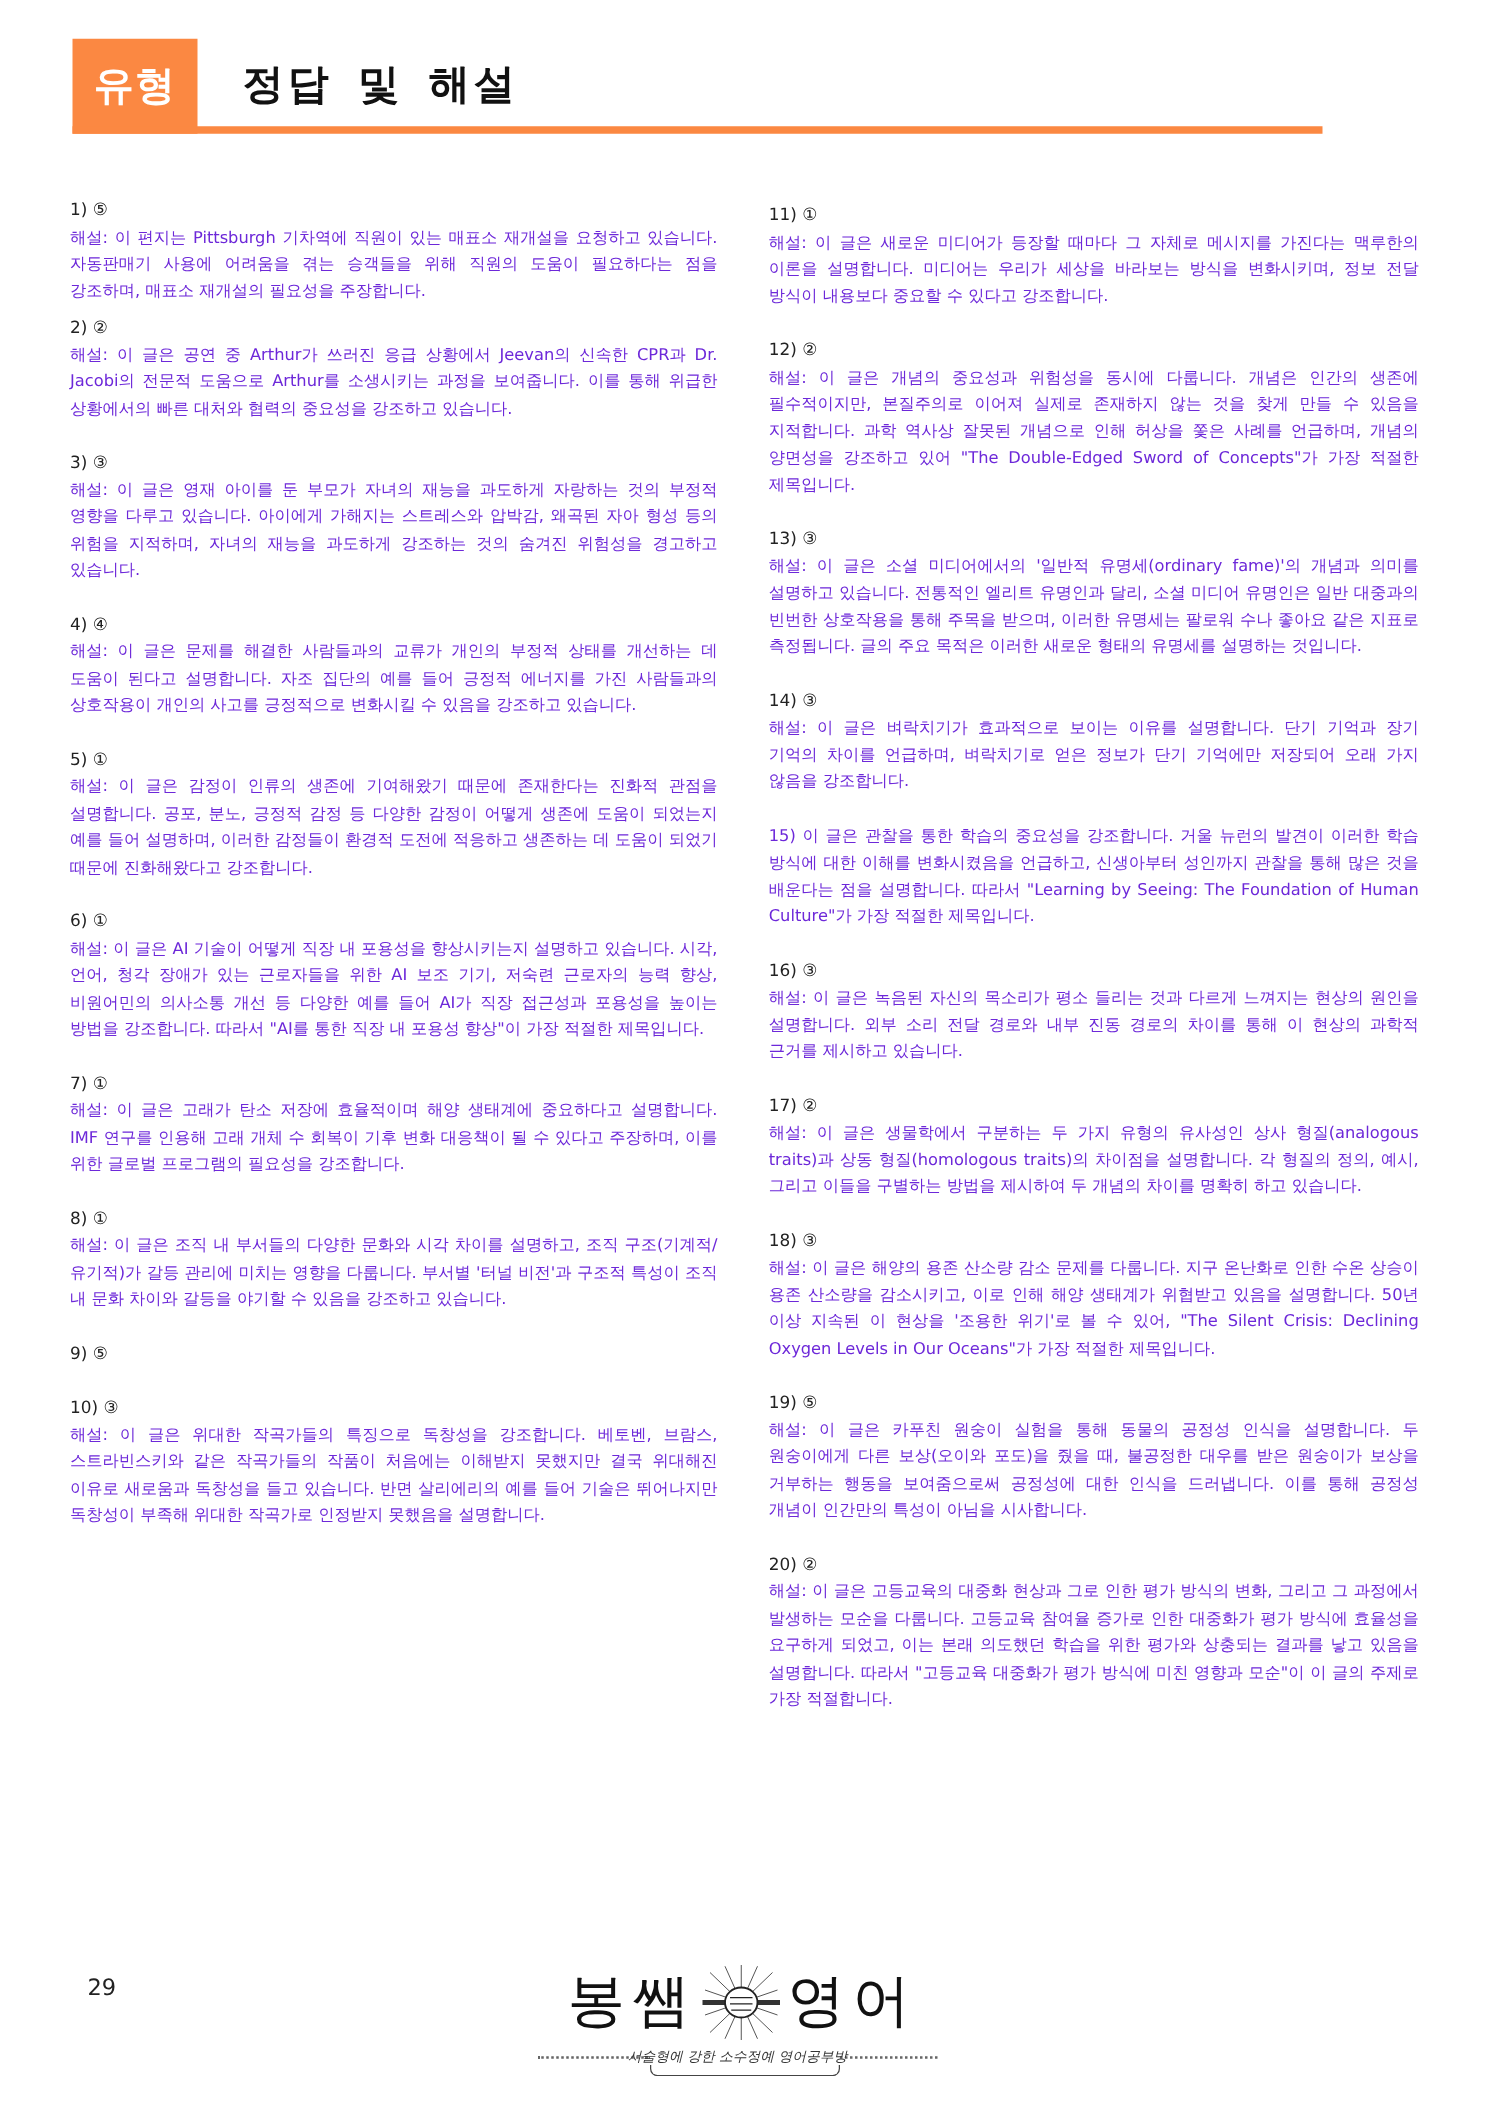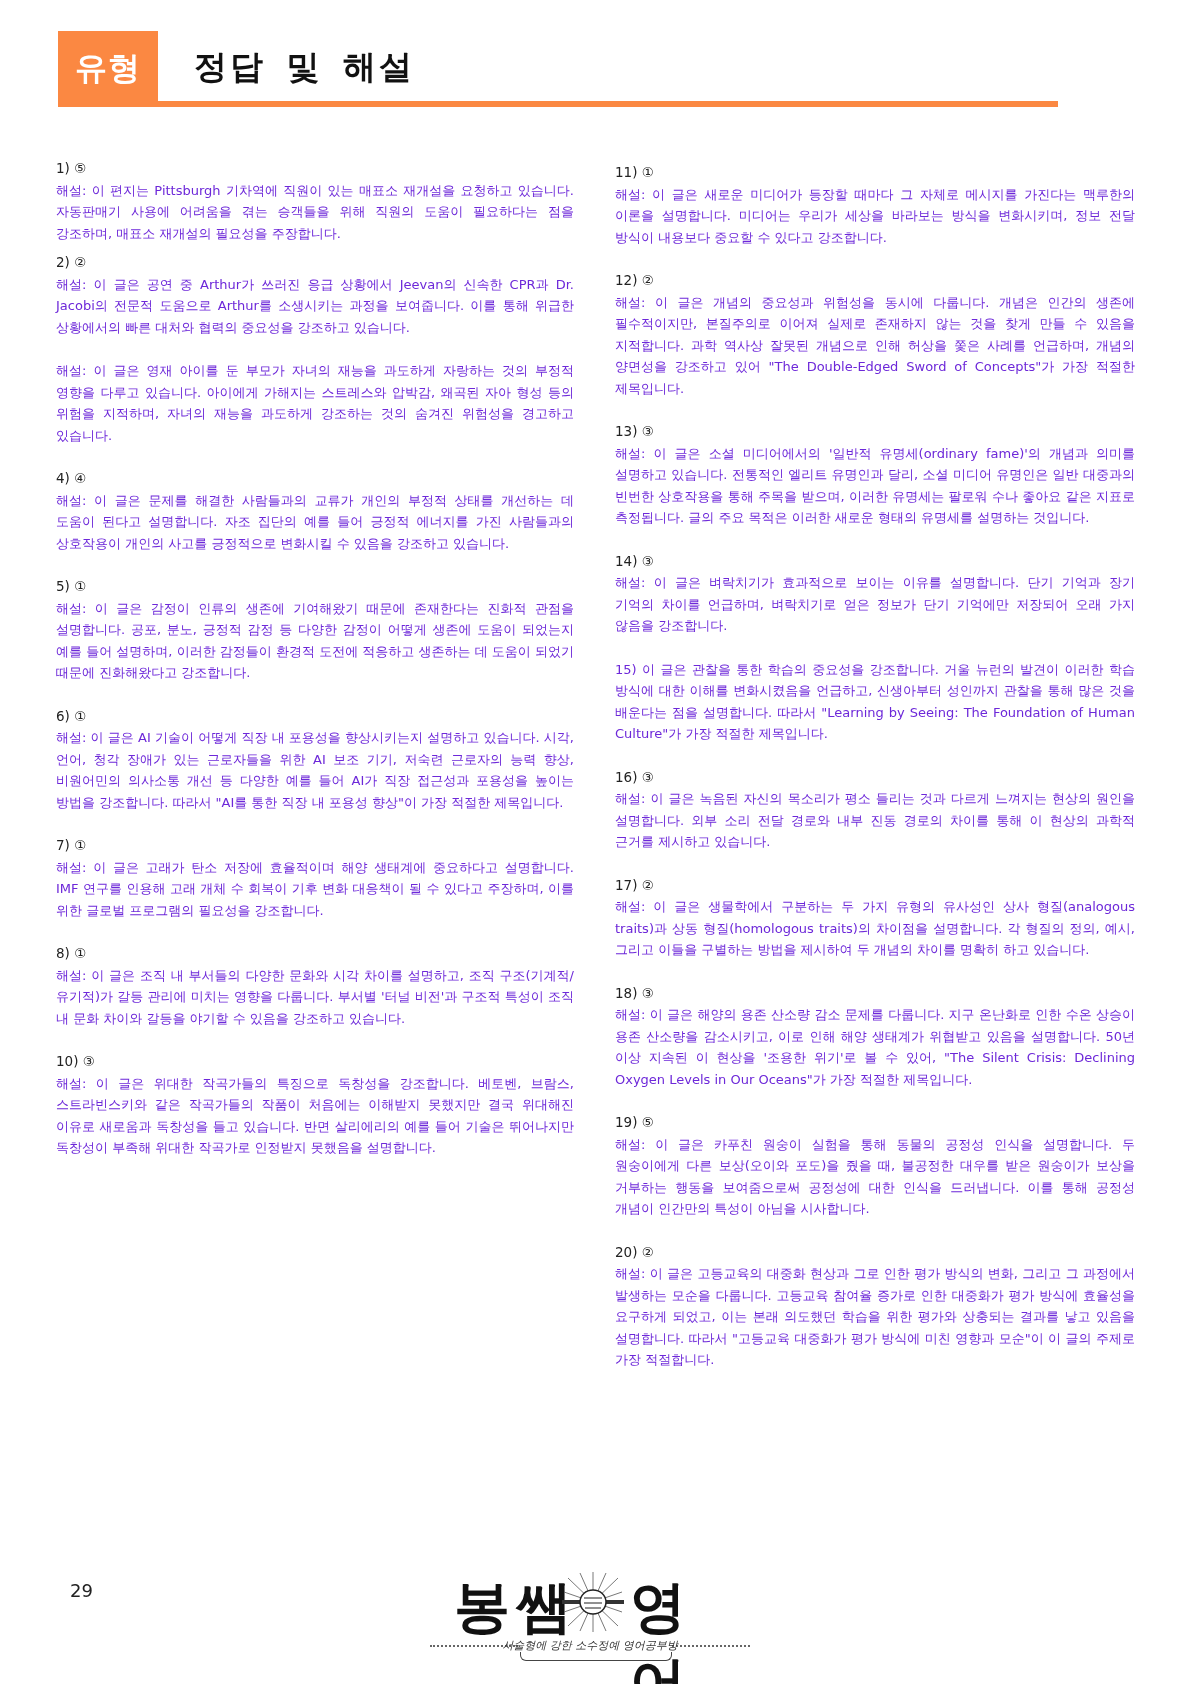--- a/index.html
+++ b/index.html
@@ -29,22 +29,22 @@
   .num {
     font-size: 13.5px; line-height: 21.5px; color: #222;
   }
   .body {
     font-size: 13px; line-height: 21.5px; color: #6d28d9;
     text-align: justify; text-align-last: left; word-break: keep-all;
   }
   .footer-page { position: absolute; left: 70px; top: 1580px; font-size: 18px; color: #222; }
   .logo { position: absolute; left: 430px; top: 1570px; width: 320px; height: 100px; }
   .logo-text {
-    position: absolute; top: 0; font-family: "DejaVu Sans", sans-serif; font-weight: bold;
-    font-size: 56px; color: #111; letter-spacing: 6px;
+    position: absolute; top: 0; font-family: "DejaVu Sans", sans-serif; font-weight: normal;
+    font-size: 46px; color: #111; letter-spacing: 6px;
   }
   .logo-left { left: 24px; }
   .logo-right { left: 200px; }
   .logo-icon { position: absolute; left: 128px; top: 0; width: 70px; height: 64px; }
   .logo-sub {
     position: absolute; left: 0; top: 68px; width: 320px; text-align: center;
     font-family: "DejaVu Serif", serif; font-style: italic; font-size: 11px; color: #333;
   }
   .dots { position: absolute; top: 75px; height: 1px; border-top: 2px dotted #666; }
   .brace {
@@ -64,20 +64,21 @@
 <div class="col left">
   <div class="item" style="margin-bottom:8px">
     <div class="num">1) ⑤</div>
     <div class="body">해설: 이 편지는 Pittsburgh 기차역에 직원이 있는 매표소 재개설을 요청하고 있습니다. 자동판매기 사용에 어려움을 겪는 승객들을 위해 직원의 도움이 필요하다는 점을 강조하며, 매표소 재개설의 필요성을 주장합니다.</div>
   </div>
   <div class="item" style="margin-bottom:22px">
     <div class="num">2) ②</div>
     <div class="body">해설: 이 글은 공연 중 Arthur가 쓰러진 응급 상황에서 Jeevan의 신속한 CPR과 Dr. Jacobi의 전문적 도움으로 Arthur를 소생시키는 과정을 보여줍니다. 이를 통해 위급한 상황에서의 빠른 대처와 협력의 중요성을 강조하고 있습니다.</div>
   </div>
   <div class="item" style="margin-bottom:22px">
+    <div class="num">3) ③</div>
     <div class="body">해설: 이 글은 영재 아이를 둔 부모가 자녀의 재능을 과도하게 자랑하는 것의 부정적 영향을 다루고 있습니다. 아이에게 가해지는 스트레스와 압박감, 왜곡된 자아 형성 등의 위험을 지적하며, 자녀의 재능을 과도하게 강조하는 것의 숨겨진 위험성을 경고하고 있습니다.</div>
   </div>
   <div class="item" style="margin-bottom:22px">
     <div class="num">4) ④</div>
     <div class="body">해설: 이 글은 문제를 해결한 사람들과의 교류가 개인의 부정적 상태를 개선하는 데 도움이 된다고 설명합니다. 자조 집단의 예를 들어 긍정적 에너지를 가진 사람들과의 상호작용이 개인의 사고를 긍정적으로 변화시킬 수 있음을 강조하고 있습니다.</div>
   </div>
   <div class="item" style="margin-bottom:22px">
     <div class="num">5) ①</div>
     <div class="body">해설: 이 글은 감정이 인류의 생존에 기여해왔기 때문에 존재한다는 진화적 관점을 설명합니다. 공포, 분노, 긍정적 감정 등 다양한 감정이 어떻게 생존에 도움이 되었는지 예를 들어 설명하며, 이러한 감정들이 환경적 도전에 적응하고 생존하는 데 도움이 되었기 때문에 진화해왔다고 강조합니다.</div>
   </div>
@@ -87,20 +88,21 @@
   </div>
   <div class="item" style="margin-bottom:22px">
     <div class="num">7) ①</div>
     <div class="body">해설: 이 글은 고래가 탄소 저장에 효율적이며 해양 생태계에 중요하다고 설명합니다. IMF 연구를 인용해 고래 개체 수 회복이 기후 변화 대응책이 될 수 있다고 주장하며, 이를 위한 글로벌 프로그램의 필요성을 강조합니다.</div>
   </div>
   <div class="item" style="margin-bottom:22px">
     <div class="num">8) ①</div>
     <div class="body">해설: 이 글은 조직 내 부서들의 다양한 문화와 시각 차이를 설명하고, 조직 구조(기계적/유기적)가 갈등 관리에 미치는 영향을 다룹니다. 부서별 '터널 비전'과 구조적 특성이 조직 내 문화 차이와 갈등을 야기할 수 있음을 강조하고 있습니다.</div>
   </div>
   <div class="item" style="margin-bottom:22px">
+    <div class="num">9) ⑤</div>
   </div>
   <div class="item">
     <div class="num">10) ③</div>
     <div class="body">해설: 이 글은 위대한 작곡가들의 특징으로 독창성을 강조합니다. 베토벤, 브람스, 스트라빈스키와 같은 작곡가들의 작품이 처음에는 이해받지 못했지만 결국 위대해진 이유로 새로움과 독창성을 들고 있습니다. 반면 살리에리의 예를 들어 기술은 뛰어나지만 독창성이 부족해 위대한 작곡가로 인정받지 못했음을 설명합니다.</div>
   </div>
 </div>
 
 <div class="col right">
   <div class="item" style="margin-bottom:22px">
     <div class="num">11) ①</div>

